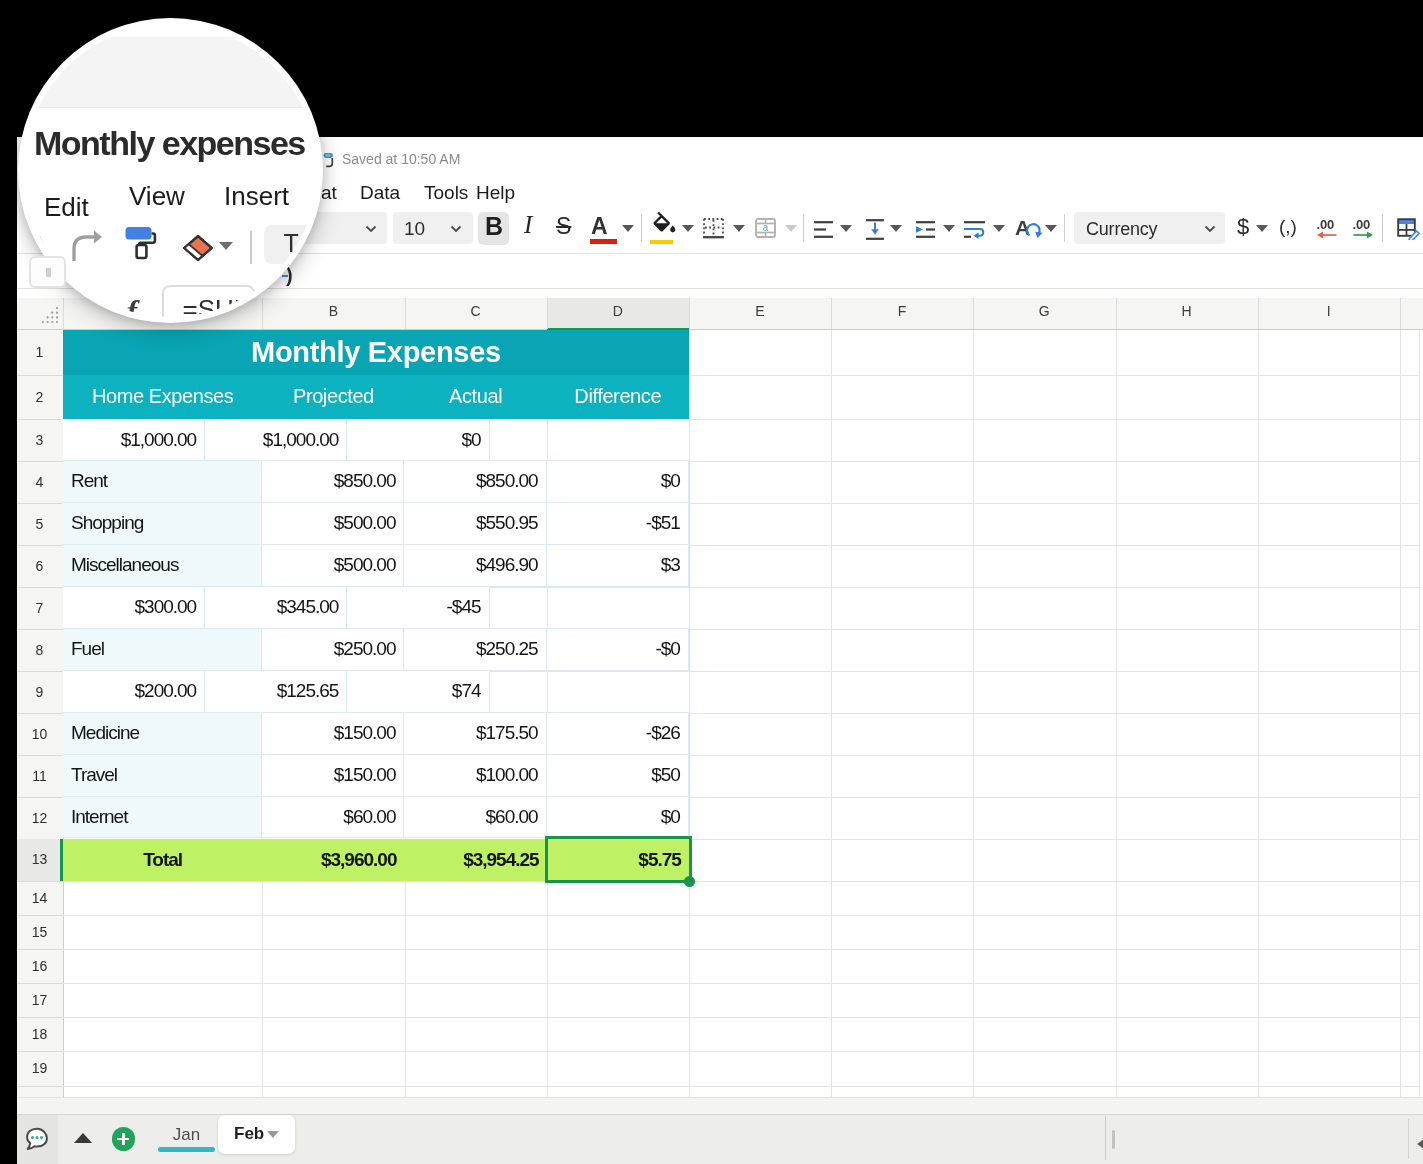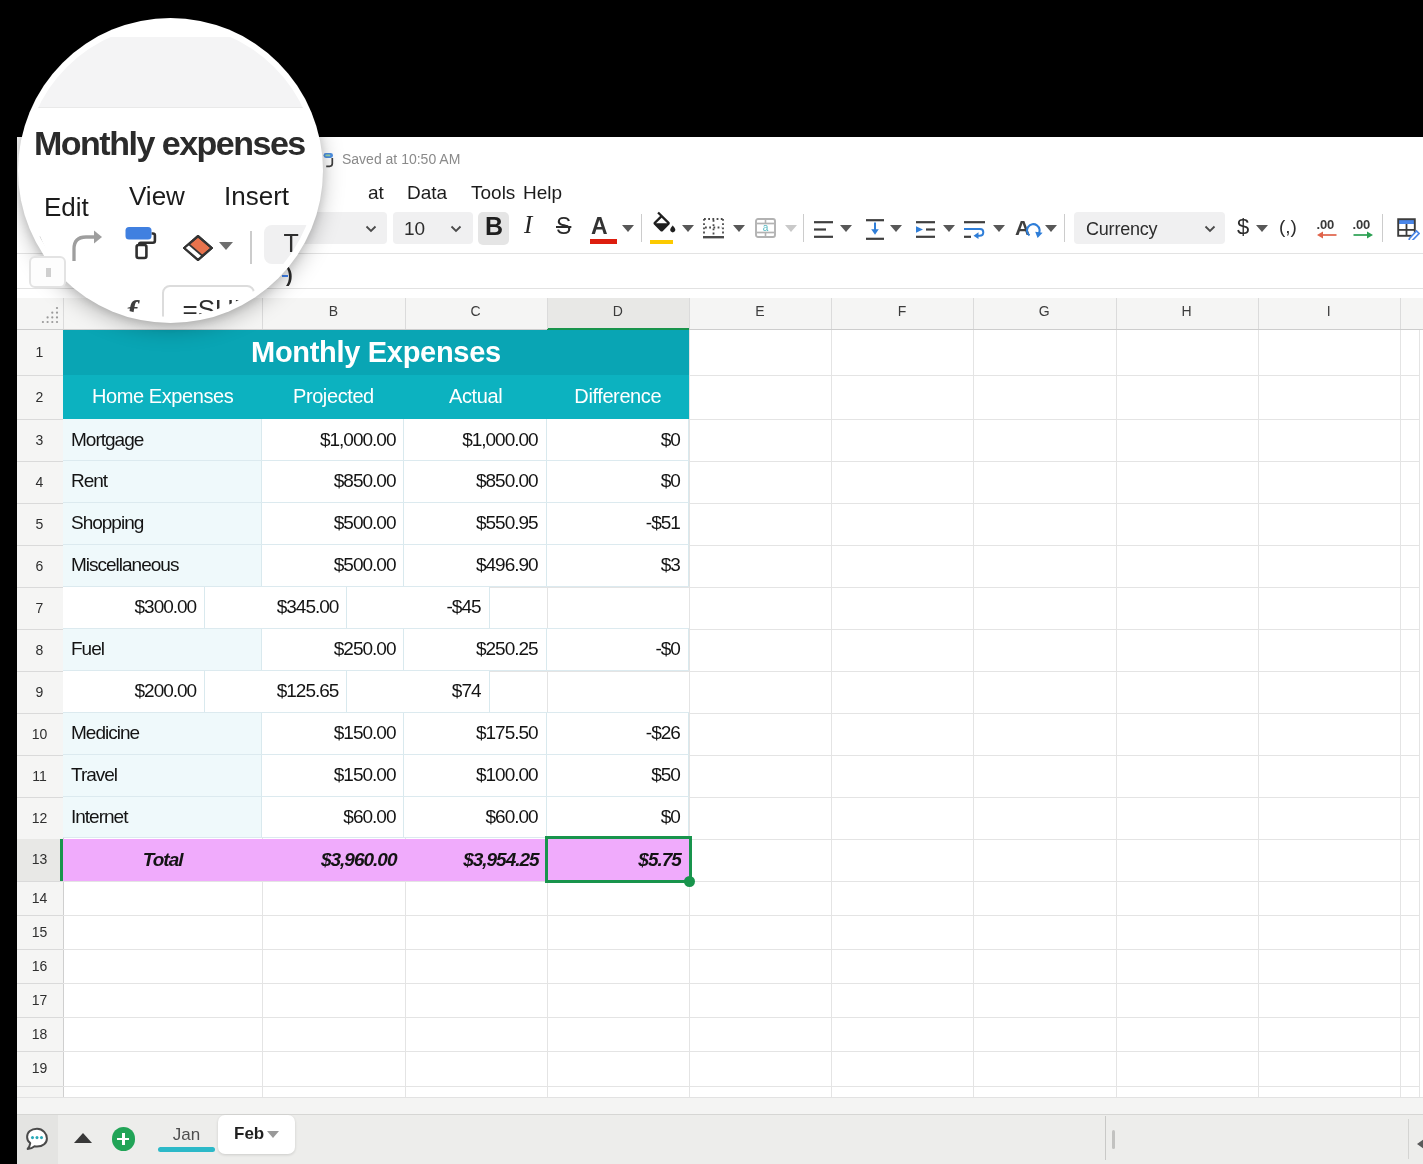--- a/index.html
+++ b/index.html
@@ -2,21 +2,21 @@
 <html><head>
 <meta charset="utf-8">
 <style>
 html,body{margin:0;padding:0;}
 body{width:1423px;height:1164px;overflow:hidden;background:#000;font-family:"Liberation Sans",sans-serif;}
 .a{position:absolute;}
 #stage{position:relative;width:1423px;height:1164px;background:#000;}
 #app{left:17px;top:137px;width:1406px;height:1027px;background:#fff;}
 
 .saved{left:342px;top:151px;font-size:14px;color:#8a8a8a;}
-.menu{font-size:19px;color:#1c1c1c;top:182px;padding-left:47px;}
+.menu{font-size:19px;color:#1c1c1c;top:182px;}
 
 #tbar{left:17px;top:206px;width:1406px;height:47px;}
 .tb-box{background:#f0f0f1;border-radius:4px;height:32px;top:212px;}
 .tb-div{width:1px;top:214px;height:28px;background:#ccc;}
 .car{width:0;height:0;border-left:6px solid transparent;border-right:6px solid transparent;border-top:7px solid #585858;top:225px;}
 
 #fbar{left:17px;top:253px;width:1406px;height:34px;background:#fff;border-top:1px solid #e3e3e3;border-bottom:1px solid #e2e2e2;}
 
 #chead{left:17px;top:298px;width:1406px;height:31px;background:#f5f5f4;border-bottom:1px solid #cdcdcd;}
 .cl{top:303px;font-size:14px;color:#3c3c3c;width:142px;text-align:center;}
@@ -24,21 +24,21 @@
 
 #rhead{left:17px;top:330px;width:46px;height:767px;background:#f5f5f4;border-right:1px solid #cfcfcf;}
 .rn{left:17px;width:45px;text-align:center;font-size:14px;color:#2f2f2f;}
 .gh{background:#e4e4e4;height:1px;left:63px;width:1355.5px;}
 .gv{background:#e4e4e4;width:1px;top:329.5px;height:767.5px;}
 .rhl{background:#dadada;height:1px;left:17px;width:46px;}
 
 .trow{position:absolute;left:63px;width:625.9px;display:flex;box-sizing:border-box;border-bottom:1px solid #dceaef;}
 .ca{width:199.3px;background:#eff9fb;border-right:1px solid #d9e9ee;box-sizing:border-box;padding-left:8px;display:flex;align-items:center;font-size:19px;color:#141414;letter-spacing:-1px;}
 .cn{width:142.2px;background:#fff;border-right:1px solid #d9e9ee;box-sizing:border-box;padding-right:8px;display:flex;align-items:center;justify-content:flex-end;font-size:19px;color:#141414;letter-spacing:-1px;}
-.t13{background:#f0abfc;font-weight:bold;border-right:none;font-style:italic;}
+.t13{background:#bef264;font-weight:bold;border-right:none;}
 
 #hscroll{left:17px;top:1097px;width:1406px;height:17px;background:#f4f4f3;border-top:1px solid #e2e2e2;}
 #bbar{left:17px;top:1114px;width:1406px;height:50px;background:#ededeb;border-top:1px solid #d6d6d4;}
 
 #lens{left:17.5px;top:17.5px;width:305px;height:305px;border-radius:50%;background:#fff;box-shadow:0 6px 22px rgba(0,0,0,0.25),0 2px 8px rgba(0,0,0,0.12);}
 #lensclip{left:6px;top:6px;width:293px;height:293px;border-radius:50%;overflow:hidden;background:#fff;}
 </style>
 </head>
 <body>
 <div id="stage">
@@ -278,21 +278,20 @@
   </div>
   <div class="a" id="table">
     <div class="a" style="left:63px;top:330px;width:625.9px;height:44.8px;background:#09a5b4;display:flex;align-items:center;justify-content:center;color:#fff;font-size:29px;font-weight:bold;letter-spacing:-0.3px">Monthly Expenses</div>
     <div class="a" style="left:63px;top:374.8px;width:625.9px;height:44.2px;background:#0cb2c0;display:flex;color:#fff;font-size:20px;letter-spacing:-0.4px">
       <div style="width:199.3px;display:flex;align-items:center;justify-content:center">Home Expenses</div>
       <div style="width:142.2px;display:flex;align-items:center;justify-content:center">Projected</div>
       <div style="width:142.2px;display:flex;align-items:center;justify-content:center">Actual</div>
       <div style="width:142.2px;display:flex;align-items:center;justify-content:center">Difference</div>
     </div>
     <div class="trow" style="top:419px;height:42px">
-        <div class="ca">Mortgage</div>
         <div class="cn">$1,000.00</div>
         <div class="cn">$1,000.00</div>
         <div class="cn">$0</div>
       </div>
     <div class="trow" style="top:461px;height:41.9px">
         <div class="ca">Rent</div>
         <div class="cn">$850.00</div>
         <div class="cn">$850.00</div>
         <div class="cn">$0</div>
       </div>

